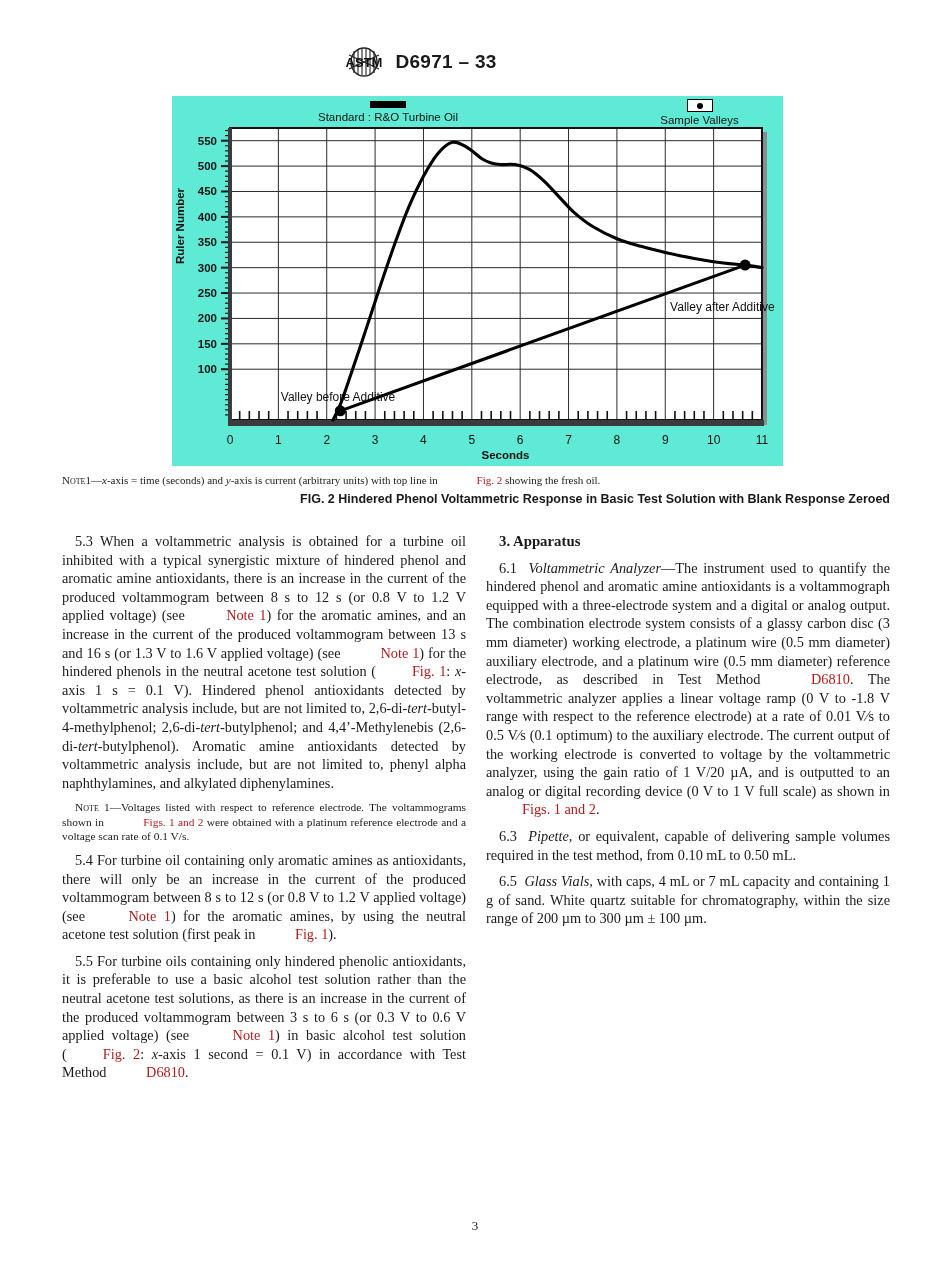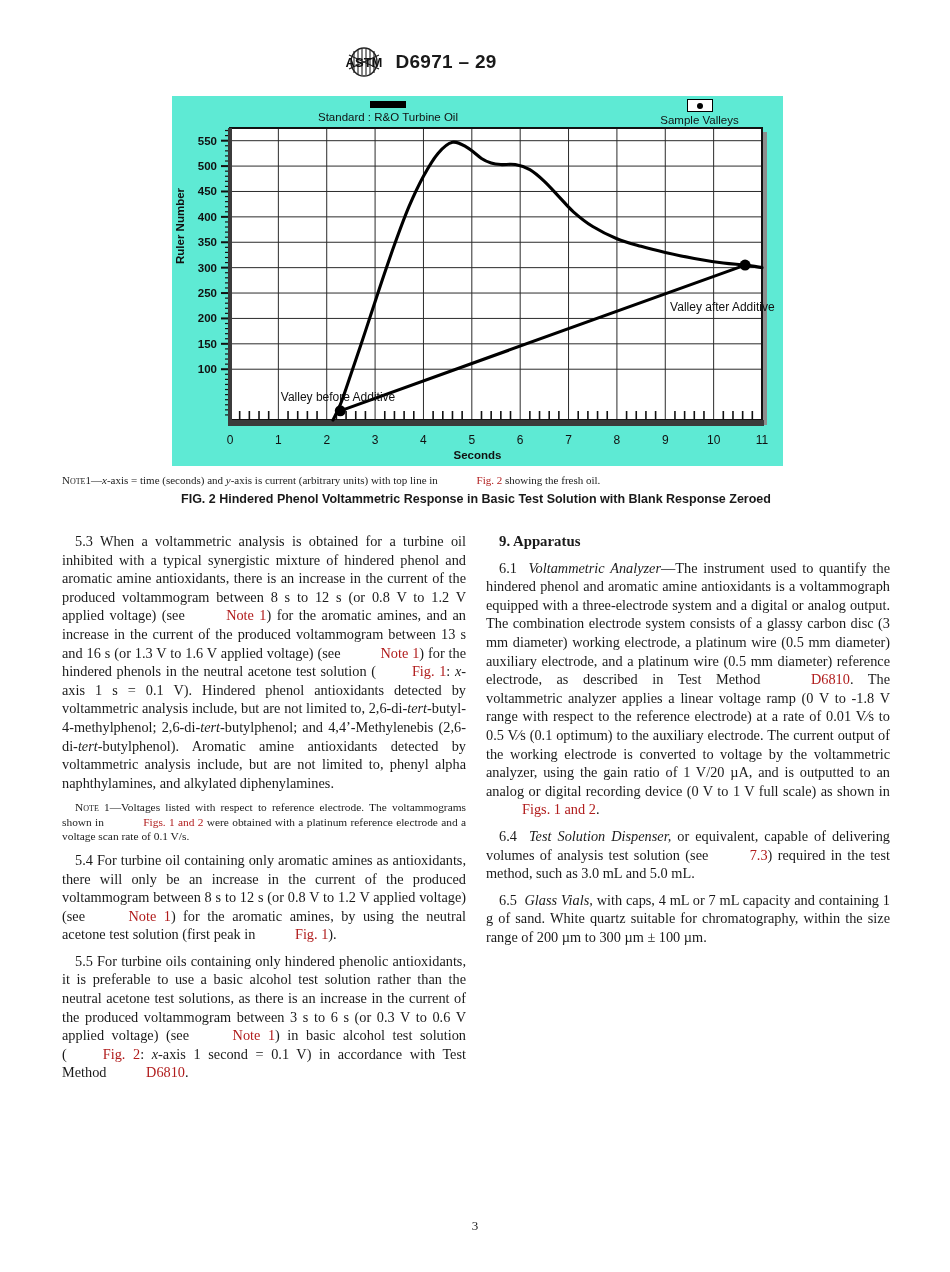--- a/index.html
+++ b/index.html
@@ -97,41 +97,42 @@
   }
   .xlabel {
     position: absolute;
     left: 0; width: 611px;
     bottom: 5px;
     text-align: center;
     font-family: "Liberation Sans", sans-serif;
     font-weight: bold;
     font-size: 11.5px;
     color: #111;
+    padding-left: 28px;
   }
   .chart-svg { position: absolute; left: 0; top: 0; }
 
   
   .note-caption {
     position: absolute;
     left: 62px; top: 473px;
     width: 828px;
     font-size: 11px;
     line-height: 14px;
     text-align: left;
   }
   .note-caption .sc {
     font-variant: small-caps;
     font-size: 11px;
   }
   .fig-title {
     position: absolute;
     left: 62px; top: 492px;
     width: 828px;
-    text-align: center;
+    text-align: right;
     font-family: "Liberation Sans", sans-serif;
     font-weight: bold;
     font-size: 12.5px;
   }
 
   
   .col {
     position: absolute;
     top: 532px;
     width: 404px;
@@ -183,21 +184,21 @@
       <g fill="#222">
         <ellipse cx="21" cy="16" rx="13" ry="14" fill="#fff" stroke="#222" stroke-width="1.4"></ellipse>
         <path d="M6 9 L36 23 M6 23 L36 9" stroke="#222" stroke-width="1.3" fill="none"></path>
         <g stroke="#222" stroke-width="1.1">
           <path d="M11 5 L11 27 M15 3.5 L15 28.5 M19 3 L19 29 M23 3 L23 29 M27 3.5 L27 28.5 M31 5 L31 27"></path>
         </g>
         <text x="21" y="21" font-family="Liberation Sans, sans-serif" font-size="13" font-weight="bold" text-anchor="middle" fill="#111">ASTM</text>
       </g>
     </svg>
   </span>
-  <span class="doc-designation">D6971 – 29</span>
+  <span class="doc-designation">D6971 – 33</span>
 </div>
 
 <div class="figure-wrap">
 
   <div class="legend-row">
     <div class="legend-item std">
       <div class="swatch-line"></div>
       <span>Standard : R&amp;O Turbine Oil</span>
     </div>
     <div class="legend-item smp">
@@ -396,24 +397,24 @@
 
   <p class="note-para"><span class="sc">Note</span><span> 1—Voltages listed with respect to reference electrode. The voltammograms shown in </span><span class="ref">Figs. 1 and 2</span><span> were obtained with a platinum reference electrode and a voltage scan rate of 0.1 V/s.</span></p>
 
   <p><span>5.4</span><span>  For turbine oil containing only aromatic amines as antioxidants, there will only be an increase in the current of the produced voltammogram between 8 s to 12 s (or 0.8 V to 1.2 V applied voltage) (see </span><span class="ref">Note 1</span><span>) for the aromatic amines, by using the neutral acetone test solution (first peak in </span><span class="ref">Fig. 1</span><span>).</span></p>
 
   <p><span>5.5</span><span>  For turbine oils containing only hindered phenolic antioxidants, it is preferable to use a basic alcohol test solution rather than the neutral acetone test solutions, as there is an increase in the current of the produced voltammogram between 3 s to 6 s (or 0.3 V to 0.6 V applied voltage) (see </span><span class="ref">Note 1</span><span>) in basic alcohol test solution (</span><span class="ref">Fig. 2</span><span>: </span><i>x</i><span>-axis 1 second = 0.1 V) in accordance with Test Method </span><span class="ref">D6810</span><span>.</span></p>
 </div>
 
 <div class="col col-right">
 
-  <p class="sec-head">9.  Apparatus</p>
+  <p class="sec-head">3.  Apparatus</p>
 
   <p><span>6.1</span>&nbsp; <i>Voltammetric Analyzer</i><span>—The instrument used to quantify the hindered phenol and aromatic amine antioxidants is a voltammograph equipped with a three-electrode system and a digital or analog output. The combination electrode system consists of a glassy carbon disc (3 mm diameter) working electrode, a platinum wire (0.5 mm diameter) auxiliary electrode, and a platinum wire (0.5 mm diameter) reference electrode, as described in Test Method </span><span class="ref">D6810</span><span>. The voltammetric analyzer applies a linear voltage ramp (0 V to -1.8 V range with respect to the reference electrode) at a rate of 0.01 V⁄s to 0.5 V⁄s (0.1 optimum) to the auxiliary electrode. The current output of the working electrode is converted to voltage by the voltammetric analyzer, using the gain ratio of 1 V/20 µA, and is outputted to an analog or digital recording device (0 V to 1 V full scale) as shown in </span><span class="ref">Figs. 1 and 2</span><span>.</span></p>
 
 
-
-  <p><span>6.4</span>&nbsp; <i>Test Solution Dispenser,</i><span> or equivalent, capable of delivering volumes of analysis test solution (see </span><span class="ref">7.3</span><span>) required in the test method, such as 3.0 mL and 5.0 mL.</span></p>
+  <p><span>6.3</span>&nbsp; <i>Pipette,</i><span> or equivalent, capable of delivering sample volumes required in the test method, from 0.10 mL to 0.50 mL.</span></p>
+
 
   <p><span>6.5</span>&nbsp; <i>Glass Vials,</i><span> with caps, 4 mL or 7 mL capacity and containing 1 g of sand. White quartz suitable for chromatography, within the size range of 200 µm to 300 µm ± 100 µm.</span></p>
 </div>
 
 <div class="page-number">3</div>
 
 </body></html>

